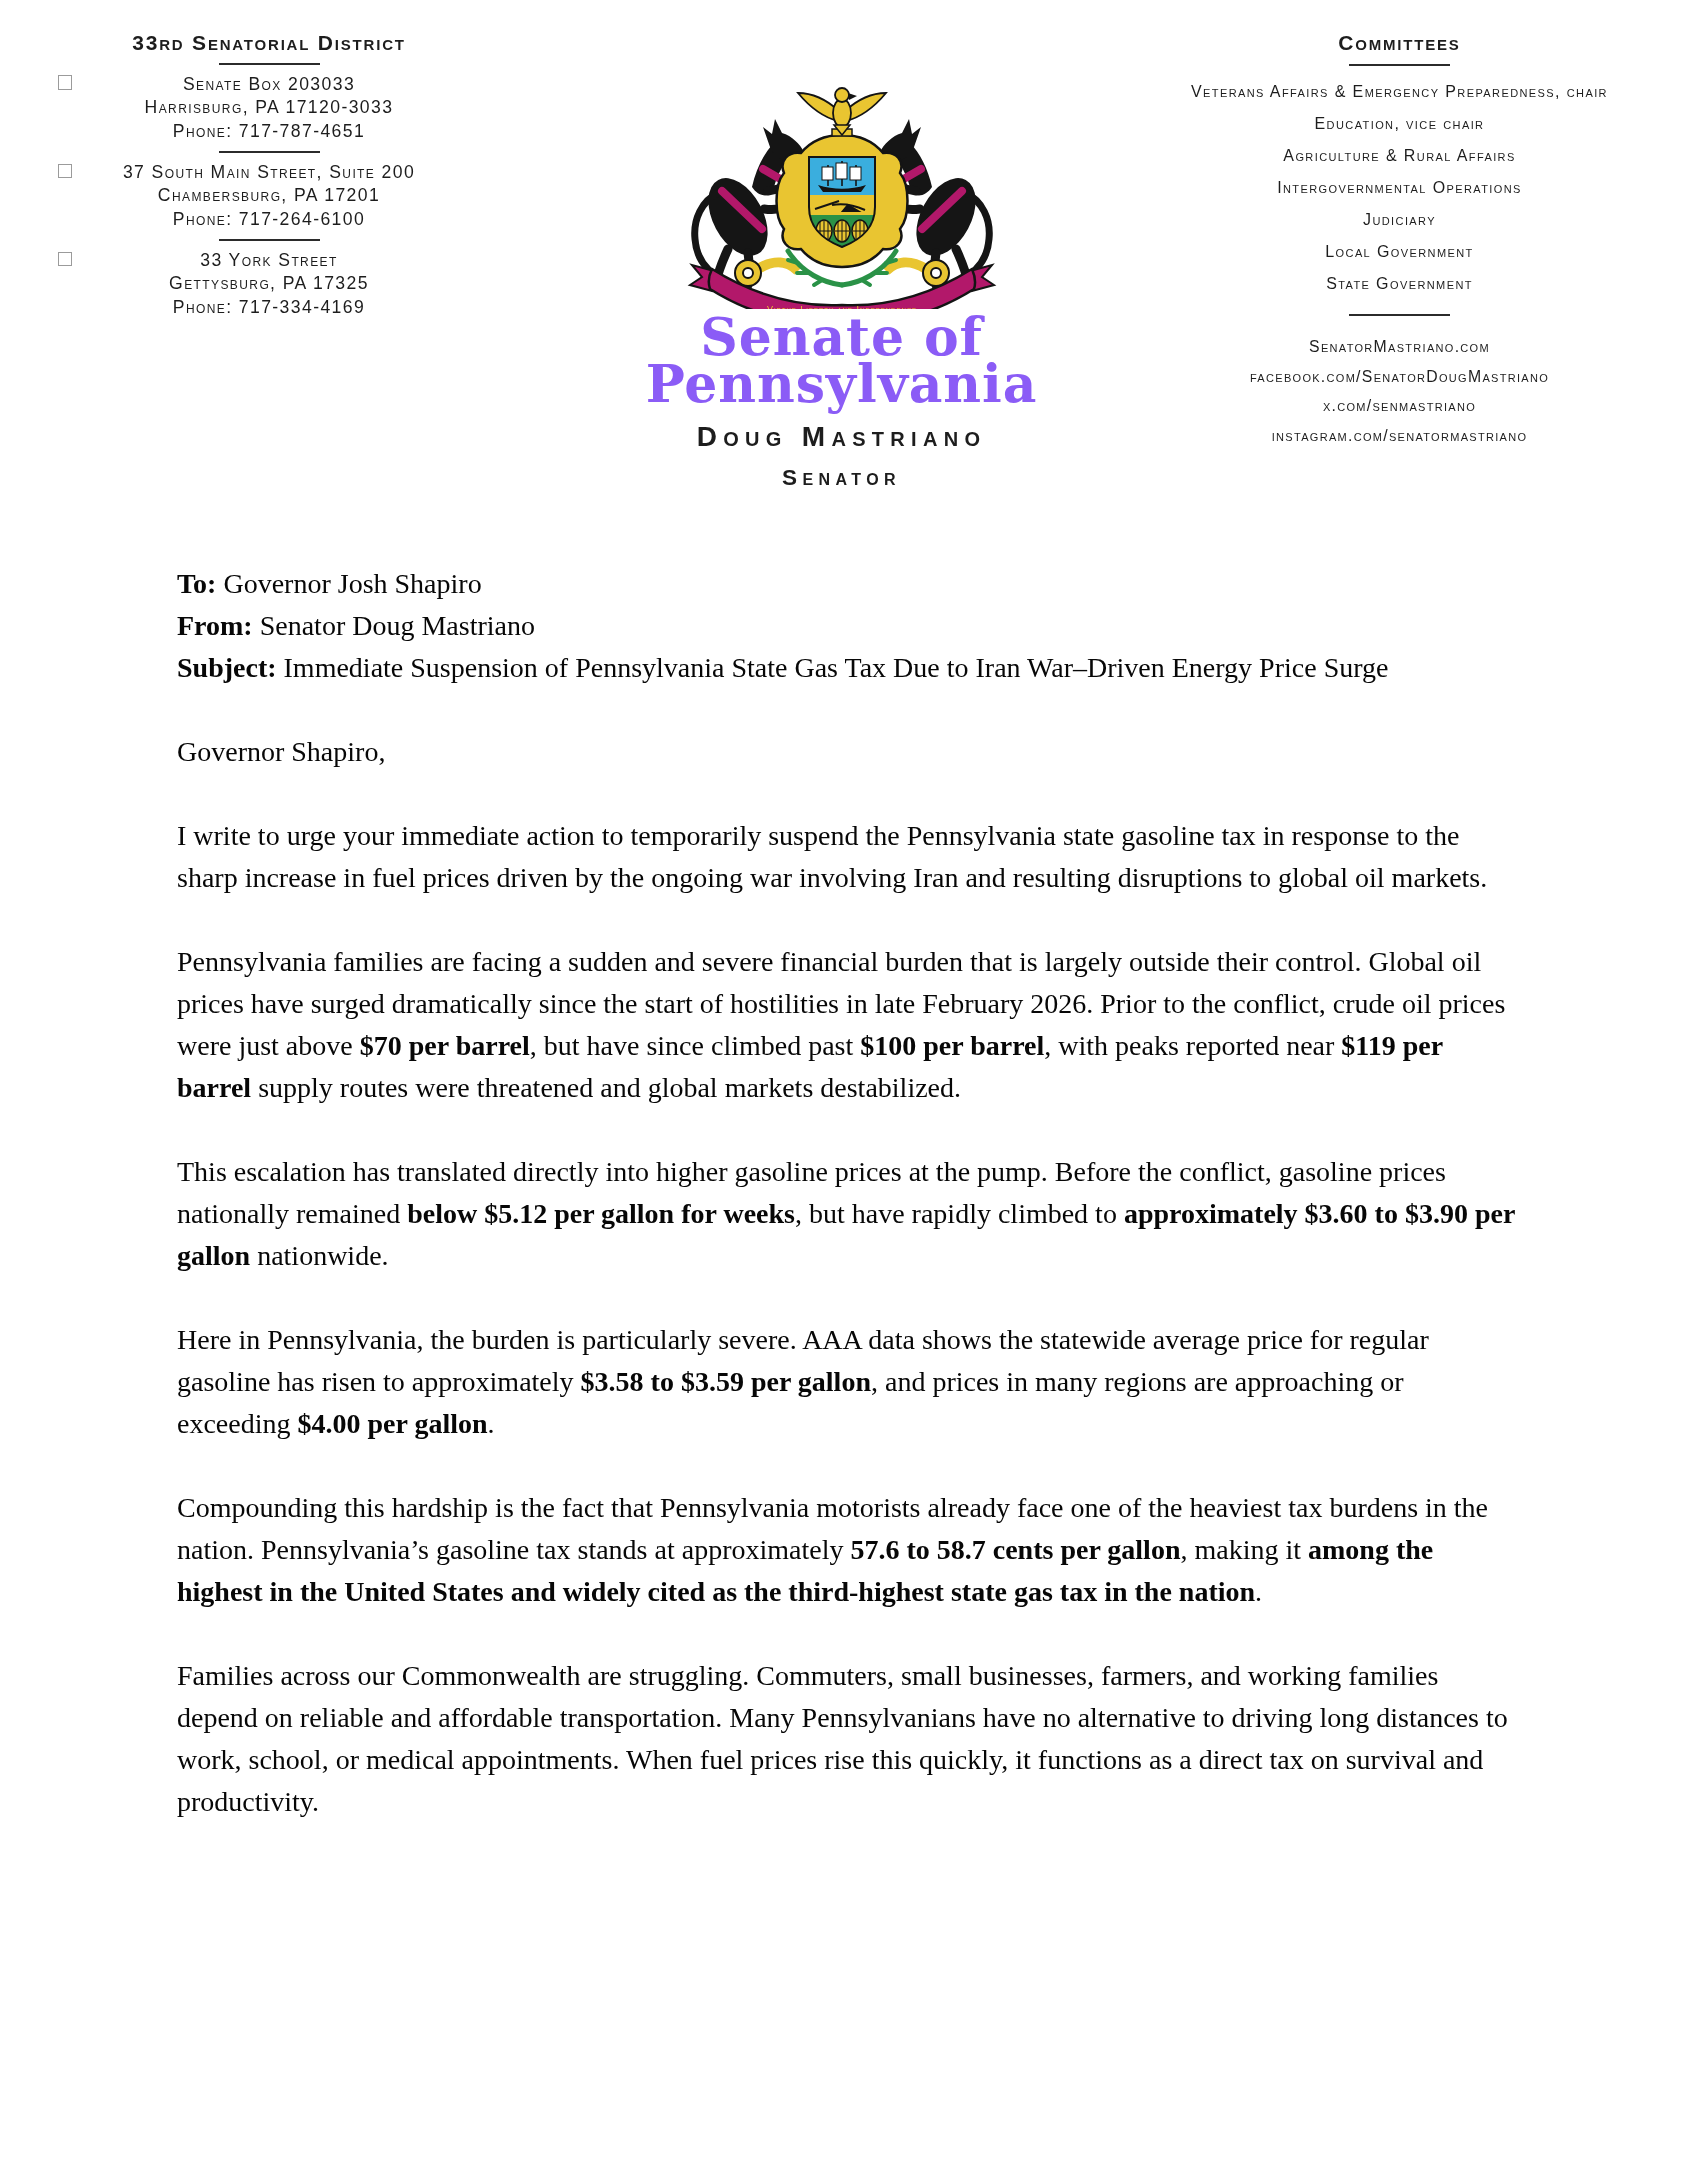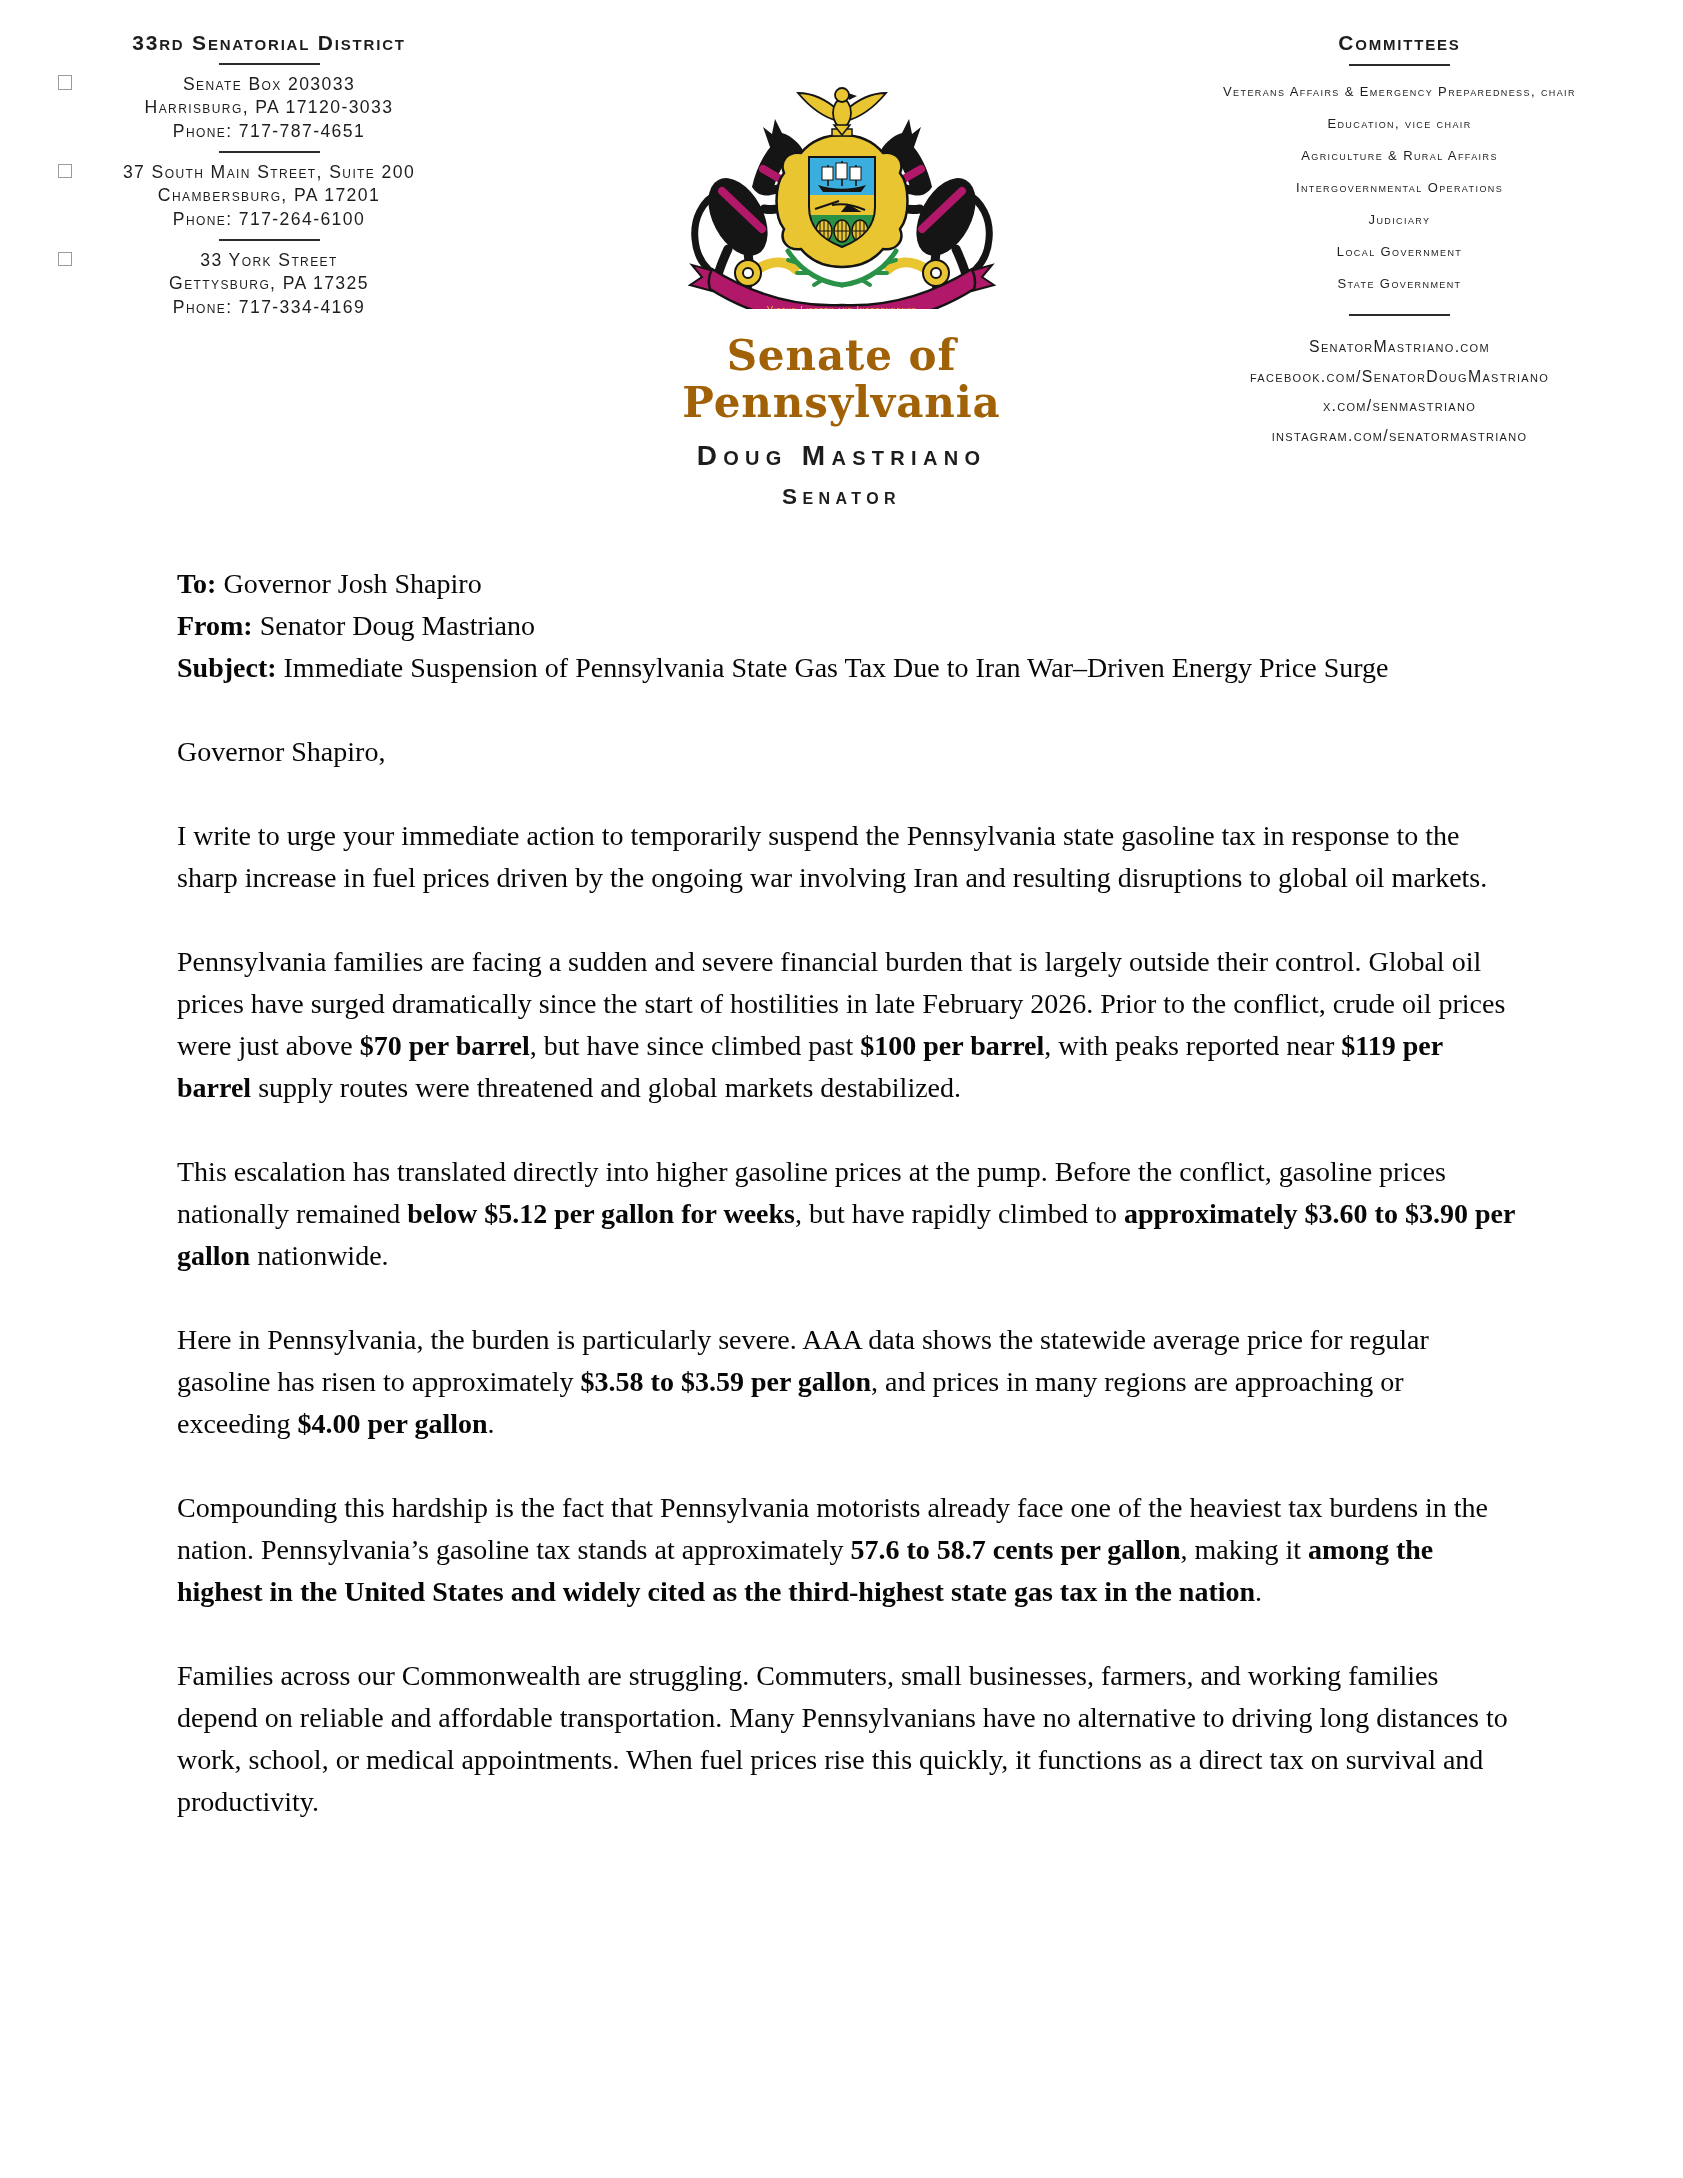--- a/index.html
+++ b/index.html
@@ -25,35 +25,35 @@
     width: 14.4px; height: 14.4px;
     border: 1.8px solid #9b9b9b; background: #ffffff; display: inline-block;
   }
   .lh-line { font-size: 17.6px; letter-spacing: 1.4px; line-height: 23.4px; }
 
   
   .col-center { position: absolute; left: 576px; top: 59px; width: 531px; text-align: center; }
   .crest { display: block; margin: 0 auto; }
   .senate-name {
     font-family: "DejaVu Serif", serif; font-weight: 700;
-    font-size: 42px; line-height: 47px; color: #a16207; margin-top: 23px;
+    font-size: 52px; line-height: 47px; color: #8b5cf6; margin-top: 4px;
     letter-spacing: 0.9px;
   }
   .senator-name {
     font-family: "Liberation Sans", sans-serif; font-variant: small-caps;
     font-size: 28px; font-weight: 700; letter-spacing: 6.3px; color: #1d1d1d; margin-top: 14.4px;
   }
   .senator-title {
     font-family: "Liberation Sans", sans-serif; font-variant: small-caps;
     font-size: 22.5px; font-weight: 700; letter-spacing: 5.4px; color: #1d1d1d; margin-top: 12px;
   }
 
   
   .col-right { position: absolute; left: 1141px; top: 31px; width: 517px; text-align: center; }
-  .committee-item { font-size: 13px; letter-spacing: 1.4px; line-height: 24px; margin-bottom: 8px; text-align: center; }
+  .committee-item { font-size: 16px; letter-spacing: 1.4px; line-height: 24px; margin-bottom: 8px; text-align: center; }
   .web-line { font-size: 15.8px; letter-spacing: 1.3px; line-height: 22.5px; margin-bottom: 7.2px; }
   .divider-committees { margin: 9px auto 14.4px; }
   .divider-web { margin: 18px auto 20px; }
 
   
   .memo {
     position: absolute; left: 177px; top: 563px; width: 1345px;
     font-family: "Liberation Serif", serif;
     font-size: 28px; line-height: 42px; color: #070707;
   }

